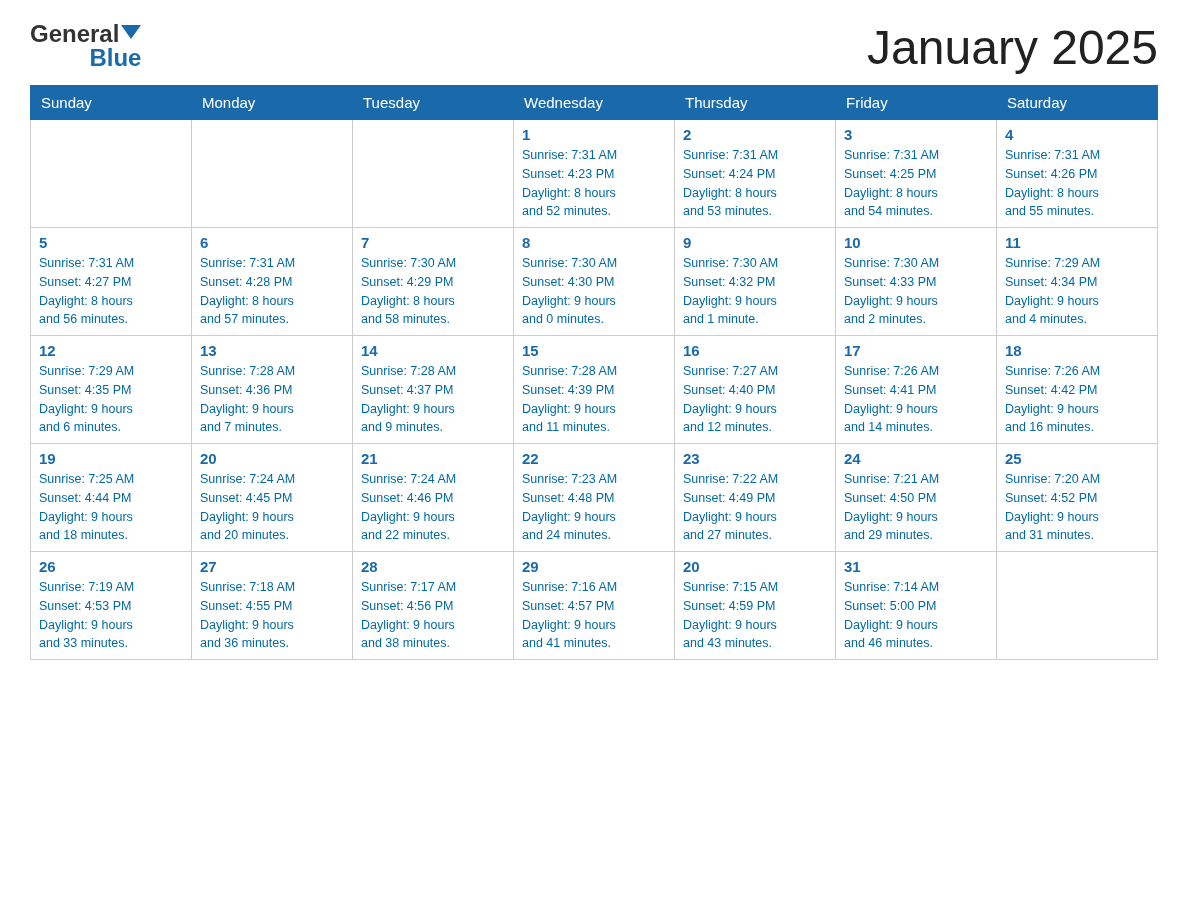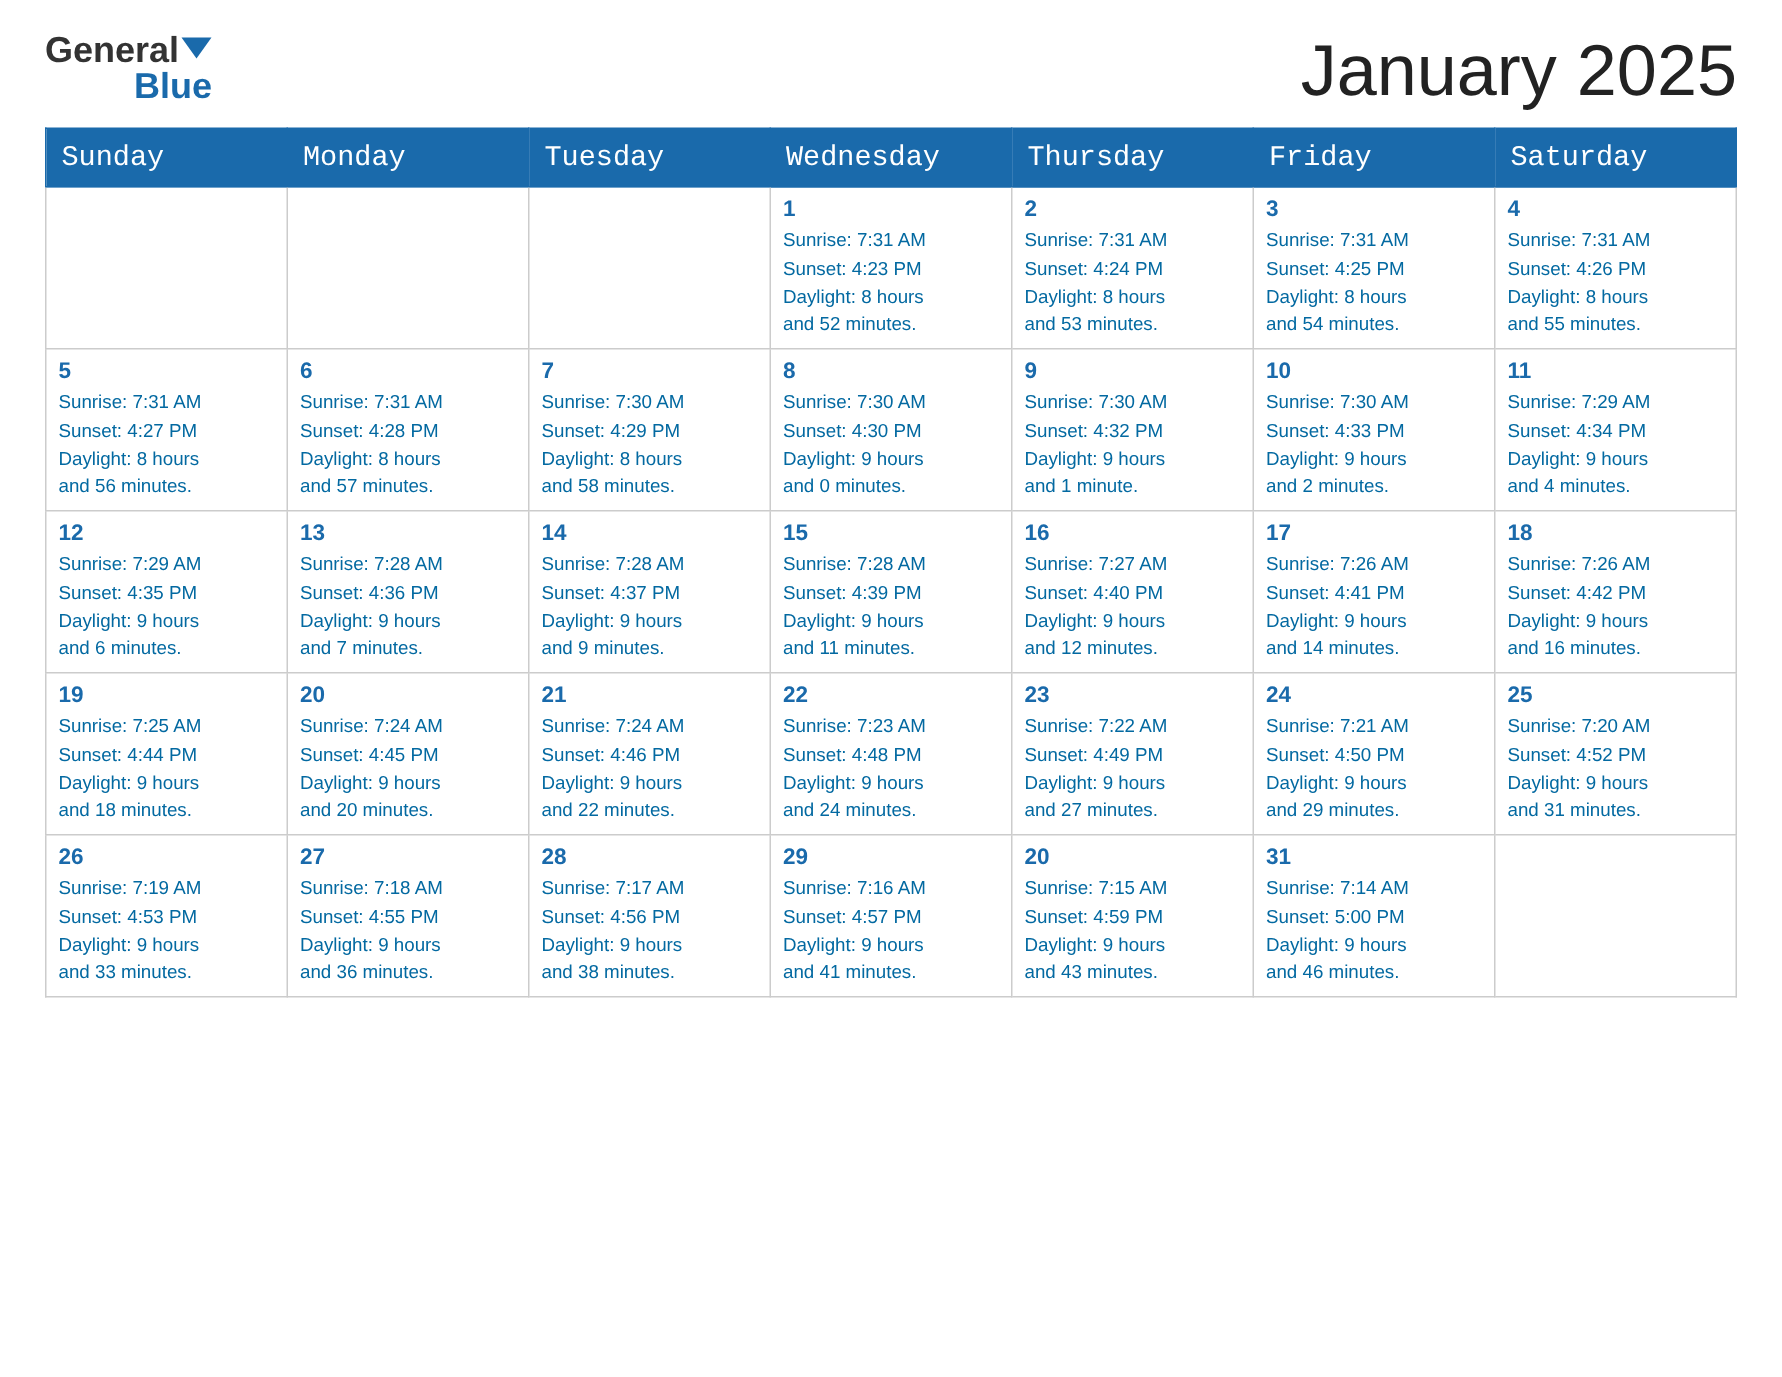--- a/index.html
+++ b/index.html
@@ -36,24 +36,23 @@
     .calendar {
       width: 100%;
       border-collapse: collapse;
       margin-top: 10px;
     }
     .calendar th {
       background-color: #1a6aab;
       color: #fff;
       text-align: left;
       padding: 8px 10px;
-      font-size: 19px;
+      font-size: 15px;
       font-weight: normal;
       border: 1px solid #1a6aab;
-      font-family: Liberation Mono, monospace;
     }
     .calendar td {
       width: 14.28%;
       vertical-align: top;
       padding: 6px 8px;
       border: 1px solid #ccc;
       height: 100px;
       font-size: 13px;
       color: #333;
     }

